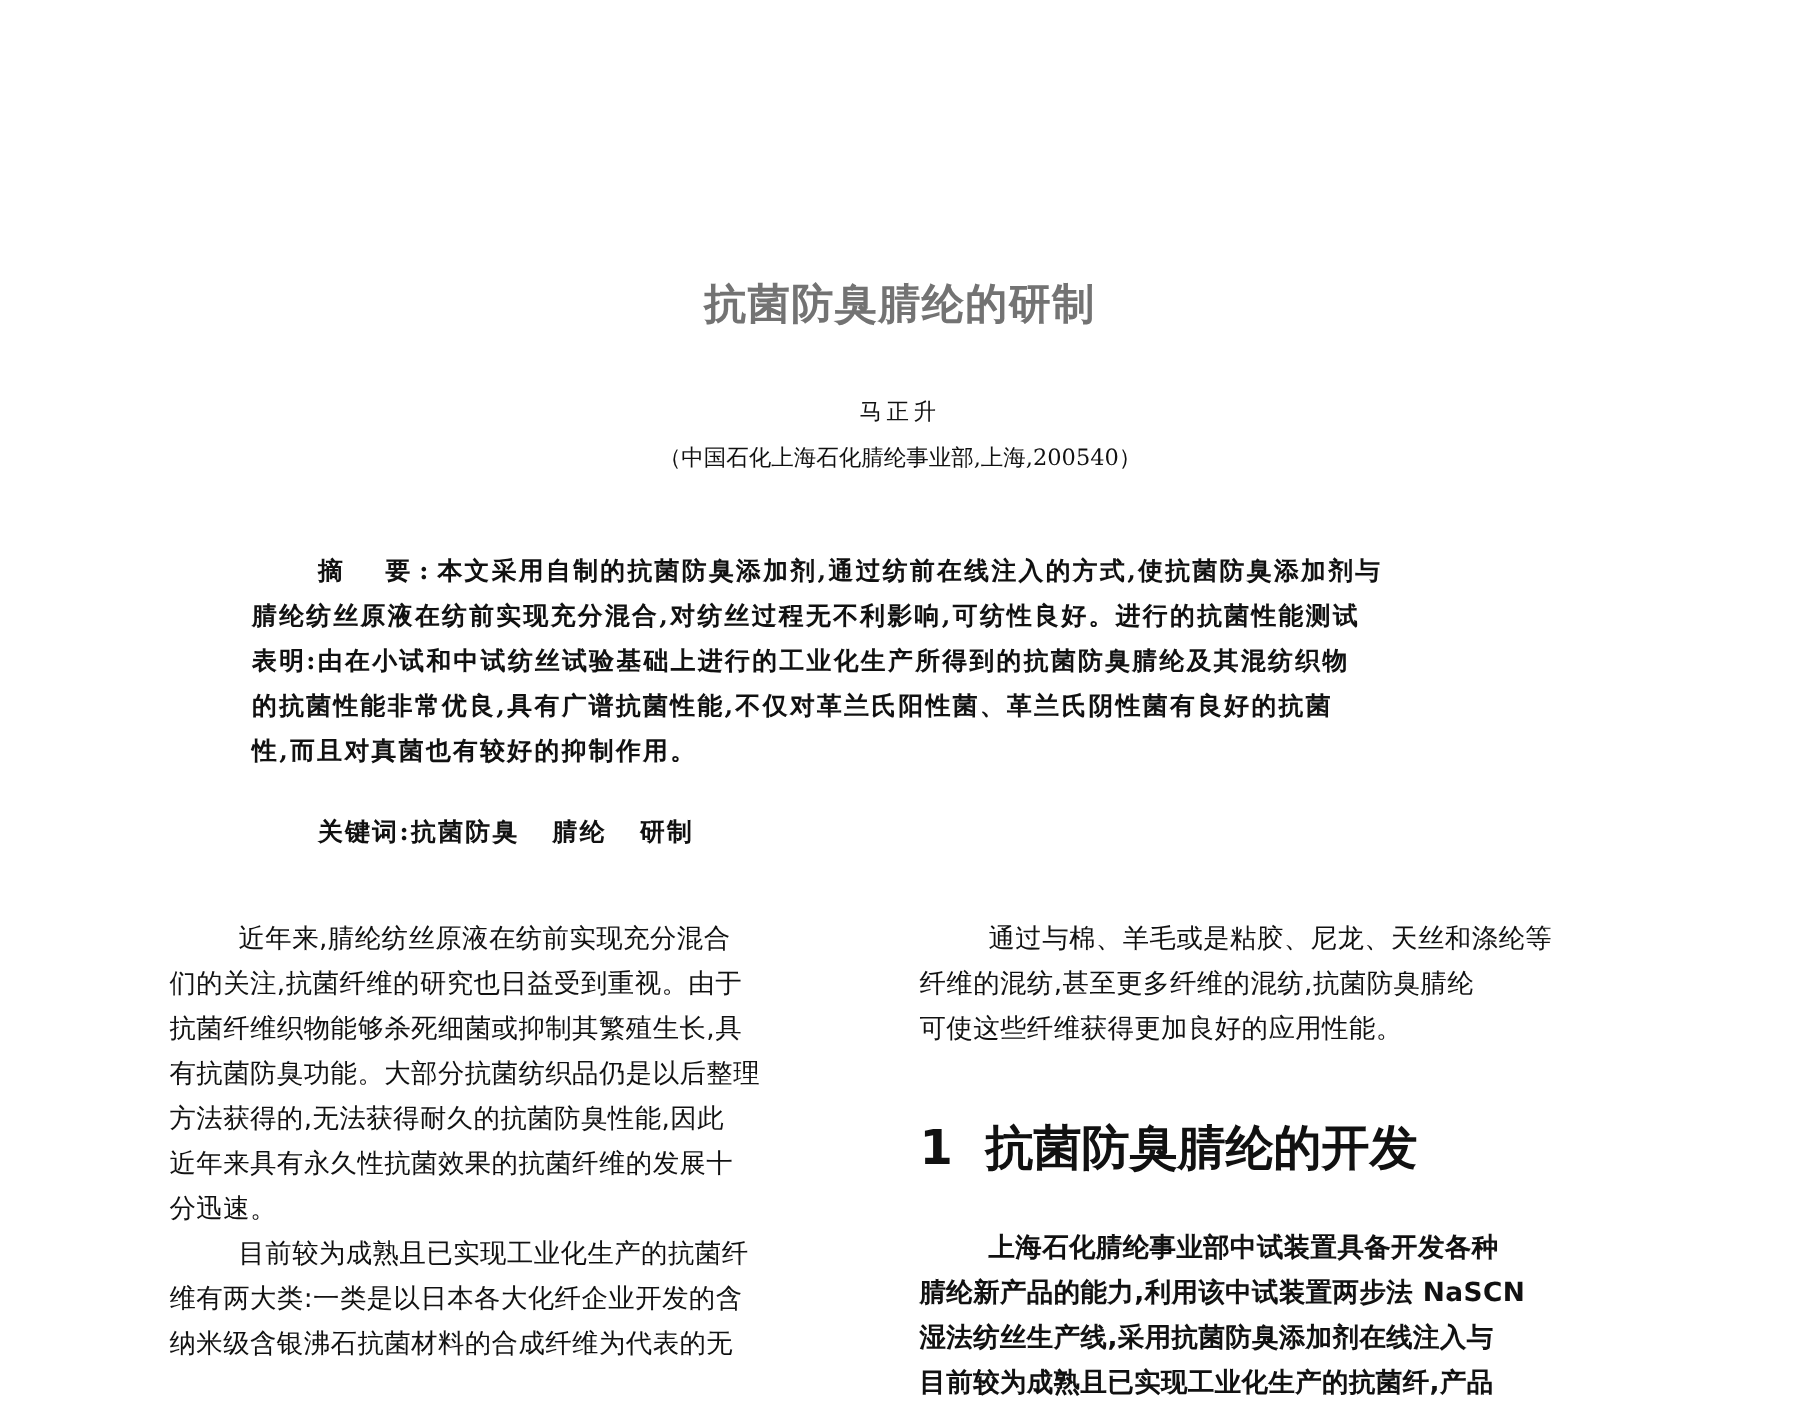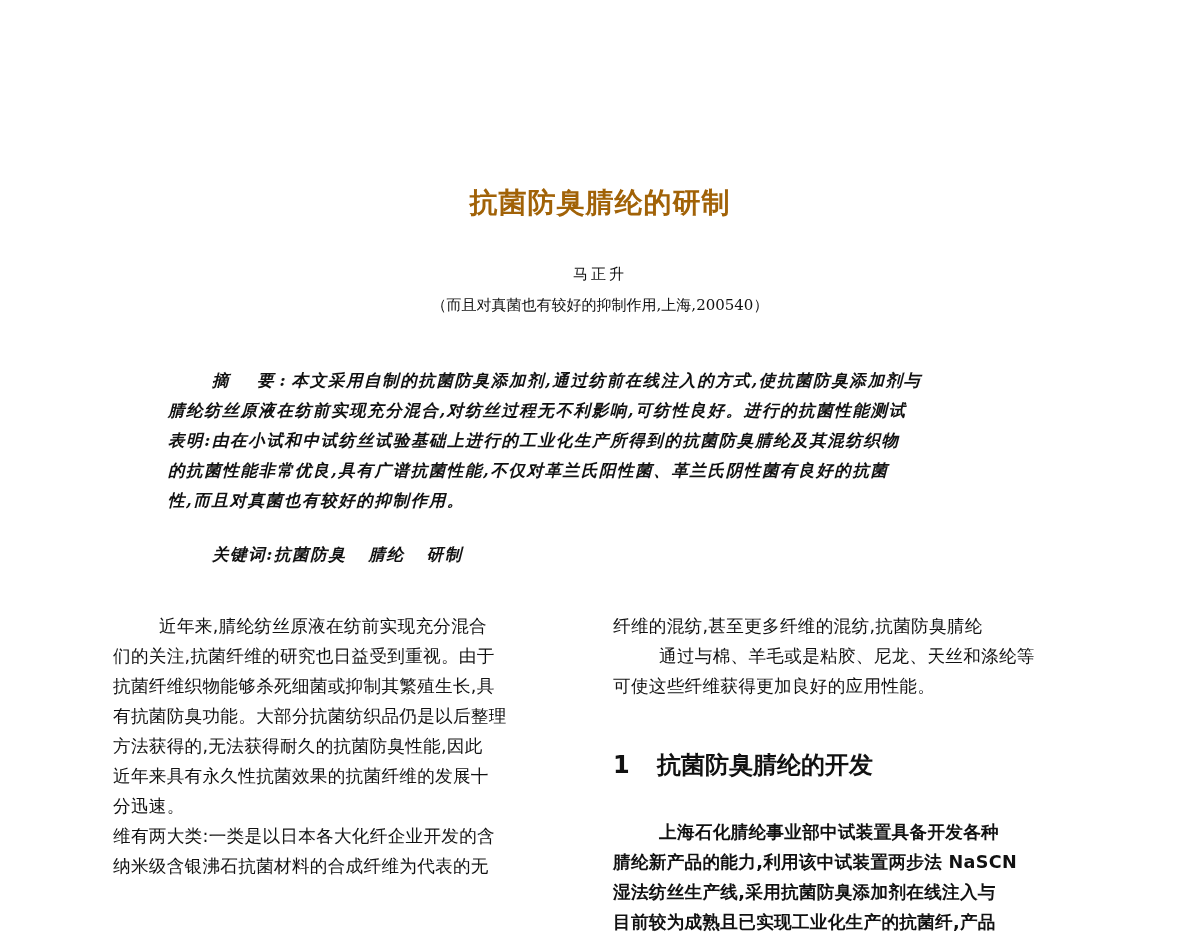--- a/index.html
+++ b/index.html
@@ -4,52 +4,52 @@
 <style>
   html, body { margin: 0; padding: 0; }
   body {
     width: 1200px; height: 952px; background: #ffffff; overflow: hidden;
     position: relative; color: #111111;
     font-family: "DejaVu Sans", "Liberation Sans", sans-serif;
   }
   .abs { position: absolute; white-space: nowrap; }
   .title {
     left: 0; width: 1200px; top: 184px; text-align: center;
-    font-size: 28px; font-weight: bold; letter-spacing: 1px; color: #a16207;
+    font-size: 28px; font-weight: bold; letter-spacing: 1px; color: #737373;
   }
   .author {
     left: 0; width: 1200px; top: 265px; text-align: center;
     font-size: 15px; letter-spacing: 3px; font-family: "DejaVu Serif", serif;
   }
   .affil {
     left: 0; width: 1200px; top: 296px; text-align: center;
     font-size: 15px; font-family: "DejaVu Serif", serif;
   }
   .abstract { left: 168px; top: 368px; width: 866px; font-family: "DejaVu Serif", serif; font-size: 16.5px; }
-  .abstract .line { height: 30px; line-height: 26px; white-space: nowrap; letter-spacing: 1.6px; font-weight: bold; font-style: italic; }
+  .abstract .line { height: 30px; line-height: 26px; white-space: nowrap; letter-spacing: 1.6px; font-weight: bold; }
   .abstract .line.indent { padding-left: 44px; }
   .abstract .label { font-weight: bold; letter-spacing: 6px; margin-right: 0px; }
   .kw-line { font-weight: bold; letter-spacing: 1px; margin-top: 24px; }
   .col { position: absolute; top: 612px; width: 475px; font-size: 17.6px; }
   .col.left { left: 113px; }
   .col.right { left: 613px; }
   .col .line { height: 30px; line-height: 28px; white-space: nowrap; letter-spacing: 0.3px; }
   .col .line.indent { padding-left: 46px; }
   .section-heading {
-    font-size: 24px; font-weight: bold; height: 62px; line-height: 58px; margin-top: 34px; margin-bottom: 20px;
+    font-size: 32px; font-weight: bold; height: 62px; line-height: 58px; margin-top: 34px; margin-bottom: 20px;
     white-space: nowrap;
   }
   .section-heading .num { display: inline-block; width: 44px; }
 </style>
 </head>
 <body>
 
 <div class="abs title">抗菌防臭腈纶的研制</div>
 <div class="abs author">马正升</div>
-<div class="abs affil">（而且对真菌也有较好的抑制作用,上海,200540）</div>
+<div class="abs affil">（中国石化上海石化腈纶事业部,上海,200540）</div>
 
 <div class="abs abstract">
   <div class="line indent">
     <span class="label">摘　要:</span><span>本文采用自制的抗菌防臭添加剂,通过纺前在线注入的方式,使抗菌防臭添加剂与</span>
   </div>
   <div class="line">腈纶纺丝原液在纺前实现充分混合,对纺丝过程无不利影响,可纺性良好。进行的抗菌性能测试</div>
   <div class="line">表明:由在小试和中试纺丝试验基础上进行的工业化生产所得到的抗菌防臭腈纶及其混纺织物</div>
   <div class="line">的抗菌性能非常优良,具有广谱抗菌性能,不仅对革兰氏阳性菌、革兰氏阴性菌有良好的抗菌</div>
   <div class="line">性,而且对真菌也有较好的抑制作用。</div>
   <div class="line indent kw-line">
@@ -61,29 +61,30 @@
   <div>
     <div class="line indent">近年来,腈纶纺丝原液在纺前实现充分混合</div>
     <div class="line">们的关注,抗菌纤维的研究也日益受到重视。由于</div>
     <div class="line">抗菌纤维织物能够杀死细菌或抑制其繁殖生长,具</div>
     <div class="line">有抗菌防臭功能。大部分抗菌纺织品仍是以后整理</div>
     <div class="line">方法获得的,无法获得耐久的抗菌防臭性能,因此</div>
     <div class="line">近年来具有永久性抗菌效果的抗菌纤维的发展十</div>
     <div class="line">分迅速。</div>
   </div>
   <div>
+    <div class="line indent">目前较为成熟且已实现工业化生产的抗菌纤</div>
     <div class="line">维有两大类:一类是以日本各大化纤企业开发的含</div>
     <div class="line">纳米级含银沸石抗菌材料的合成纤维为代表的无</div>
   </div>
 </div>
 
 <div class="col right">
   <div>
+    <div class="line indent">通过与棉、羊毛或是粘胶、尼龙、天丝和涤纶等</div>
     <div class="line">纤维的混纺,甚至更多纤维的混纺,抗菌防臭腈纶</div>
-    <div class="line indent">通过与棉、羊毛或是粘胶、尼龙、天丝和涤纶等</div>
     <div class="line">可使这些纤维获得更加良好的应用性能。</div>
   </div>
   <div class="section-heading">
     <span class="num">1</span><span>抗菌防臭腈纶的开发</span>
   </div>
   <div style="font-weight:bold;">
     <div class="line indent">上海石化腈纶事业部中试装置具备开发各种</div>
     <div class="line">腈纶新产品的能力,利用该中试装置两步法 NaSCN</div>
     <div class="line">湿法纺丝生产线,采用抗菌防臭添加剂在线注入与</div>
     <div class="line">目前较为成熟且已实现工业化生产的抗菌纤,产品</div>

